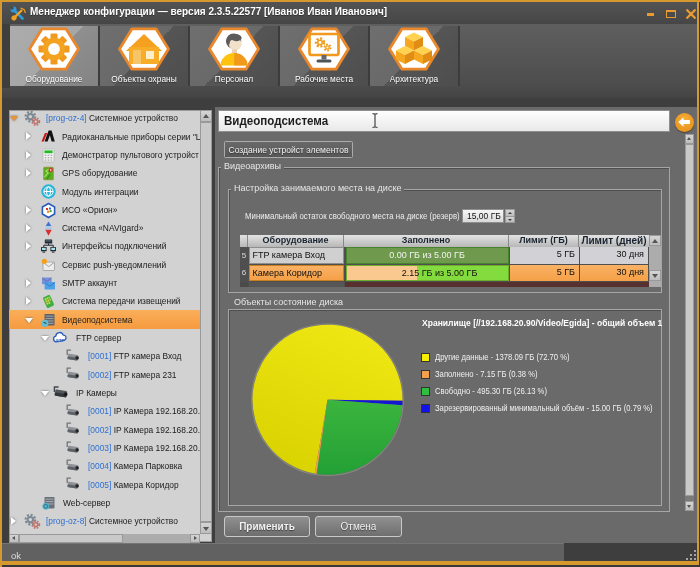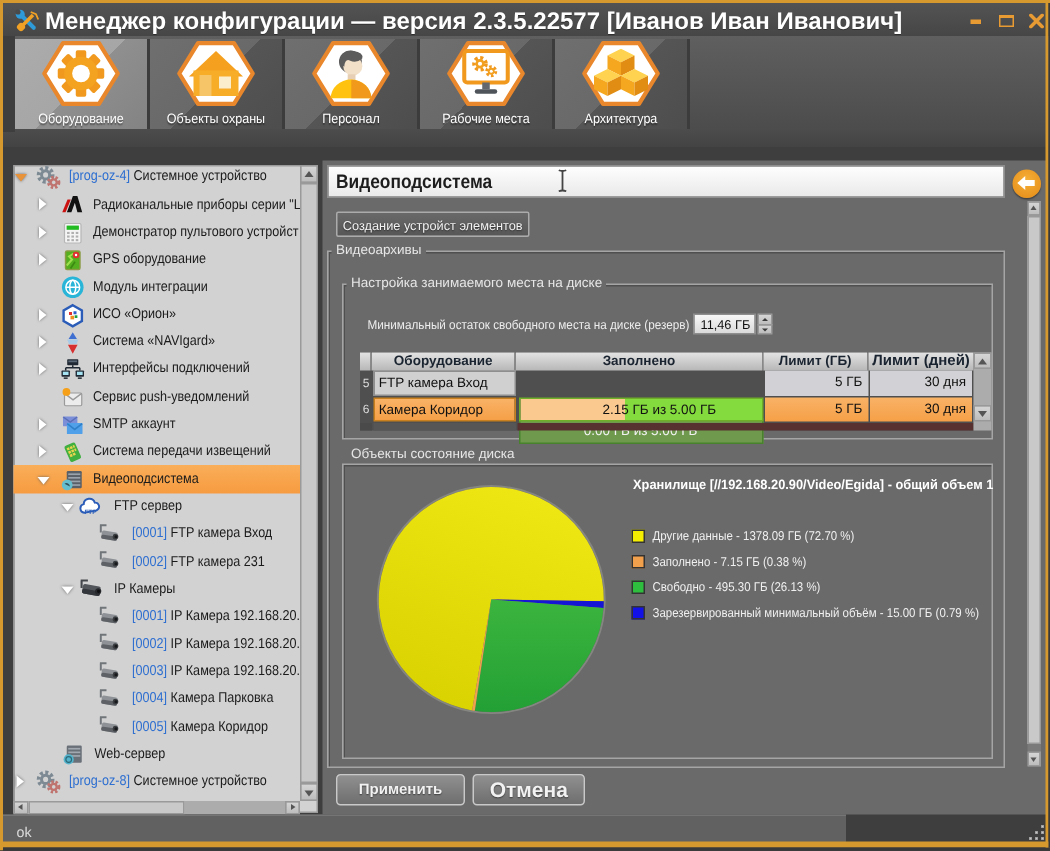--- a/index.html
+++ b/index.html
@@ -1,19 +1,19 @@
 <!DOCTYPE html>
 <html><head><meta charset="utf-8">
 <style>
 *{margin:0;padding:0;box-sizing:border-box;}
 html,body{width:700px;height:567px;overflow:hidden;background:#2f2f2f;}
 #w{position:relative;width:700px;height:567px;font-family:"Liberation Sans",sans-serif;background:#3E3E3E;border:2px solid #D6992E;border-bottom:none;border-right:none;overflow:hidden;}
 .a{position:absolute;}
 #tbar{left:0;top:0;width:696px;height:22px;background:linear-gradient(#535353,#464646);}
-#title{left:28px;top:4px;font-size:16px;font-weight:bold;color:#fff;text-shadow:0 1px 0 rgba(0,0,0,.35);white-space:nowrap;}
+#title{left:28px;top:4px;font-size:10px;font-weight:bold;color:#fff;text-shadow:0 1px 0 rgba(0,0,0,.35);white-space:nowrap;}
 #tool{left:0;top:22px;width:698px;height:74px;background:linear-gradient(#5F5F5F 0,#535353 40px,#4C4C4C 62px,#434343 74px);}
 .tb{position:absolute;top:2px;width:88px;height:60px;}
 .tb.sel{background:linear-gradient(135deg,#ACACAC 0%,#A6A6A6 50%,#8F8F8F 50%,#838383 100%);}
 .tb.uns{background:linear-gradient(135deg,#6F6F6F 0%,#696969 50%,#555 50%,#4D4D4D 100%);}
 .tlab{position:absolute;bottom:2px;width:100%;text-align:center;font-size:9px;color:#fff;text-shadow:0 1px 1px rgba(0,0,0,.45);transform:scaleX(0.93);}
 #tree{left:7px;top:108px;width:203px;height:432px;background:#D2D2D2;border:1px solid #9b9b9b;}
 .sb{background:#ACACAC;}
 .sbtn{position:absolute;background:linear-gradient(#D5D5D5,#BDBDBD);border:1px solid #999;}
 .thumb{position:absolute;background:#C9C9C9;border:1px solid #9a9a9a;}
 .tri{position:absolute;width:0;height:0;}
@@ -375,36 +375,36 @@
     </svg>
 <div class="a btn" style="left:222px;top:138.5px;width:129px;height:17.5px;font-size:8.5px;line-height:16px;background:linear-gradient(#696969,#575757);border-color:#ABABAB;border-radius:1.5px;">Создание устройст элементов</div>
 
 <div class="a grp" style="left:216px;top:164.5px;width:452px;height:345px;"></div>
 <div class="a glab" style="left:219px;top:158.5px;">Видеоархивы</div>
 <div class="a grp" style="left:226px;top:186.5px;width:434px;height:104px;"></div>
 <div class="a glab" style="left:229px;top:181px;">Настройка занимаемого места на диске</div>
 <div class="a grp" style="left:226px;top:306.5px;width:434px;height:197.5px;"></div>
 <div class="a glab" style="left:229px;top:295px;">Объекты состояние диска</div>
 <div class="a lbl" style="left:243px;top:209px;font-size:8.5px;transform:scaleX(0.92);transform-origin:0 0;">Минимальный остаток свободного места на диске (резерв)</div>
-<div class="a" style="left:460px;top:207px;width:42px;height:14px;background:linear-gradient(#F7F7F7,#DADADA);border:1px solid #8e8e8e;font-size:8.5px;color:#111;line-height:12.5px;padding-left:4px;">11,46 ГБ</div>
+<div class="a" style="left:460px;top:207px;width:42px;height:14px;background:linear-gradient(#F7F7F7,#DADADA);border:1px solid #8e8e8e;font-size:8.5px;color:#111;line-height:12.5px;padding-left:4px;">15,00 ГБ</div>
 <div class="a sbtn" style="left:502.5px;top:207px;width:10px;height:7.5px;"></div>
 <div class="tri" style="left:505.5px;top:209.5px;border-left:2.3px solid transparent;border-right:2.3px solid transparent;border-bottom:2.8px solid #3a3a3a;"></div>
 <div class="a sbtn" style="left:502.5px;top:214px;width:10px;height:7px;"></div>
 <div class="tri" style="left:505.5px;top:216.5px;border-left:2.3px solid transparent;border-right:2.3px solid transparent;border-top:2.8px solid #3a3a3a;"></div>
 
 <div class="a" style="left:238px;top:233px;width:409px;height:51.5px;background:#4F4F4F;"></div>
 <div class="a cell" style="left:238px;top:233px;width:8px;height:11.5px;background:linear-gradient(#E3E3E3,#B7B7B7);border-right:1px solid #888;"></div>
 <div class="a cell" style="left:246px;top:233px;width:96px;height:11.5px;background:linear-gradient(#E3E3E3,#B7B7B7);border-right:1px solid #888;font-weight:bold;font-size:9px;text-align:center;color:#1A2430;line-height:11px;">Оборудование</div>
 <div class="a cell" style="left:342px;top:233px;width:165px;height:11.5px;background:linear-gradient(#E3E3E3,#B7B7B7);border-right:1px solid #888;font-weight:bold;font-size:9px;text-align:center;color:#1A2430;line-height:11px;">Заполнено</div>
 <div class="a cell" style="left:507px;top:233px;width:70px;height:11.5px;background:linear-gradient(#E3E3E3,#B7B7B7);border-right:1px solid #888;font-weight:bold;font-size:9px;text-align:center;color:#1A2430;line-height:11px;">Лимит (ГБ)</div>
 <div class="a cell" style="left:577px;top:233px;width:70px;height:11.5px;background:linear-gradient(#E3E3E3,#B7B7B7);font-weight:bold;font-size:10px;text-align:center;color:#1A2430;line-height:11px;">Лимит (дней)</div>
 
 <div class="a cell" style="left:238px;top:244.5px;width:8px;height:17.5px;color:#ddd;font-size:8px;line-height:17px;text-align:center;">5</div>
 <div class="a cell" style="left:246.5px;top:245px;width:95px;height:16.5px;background:#D0D0D0;border:1px solid #8E8E8E;line-height:15px;padding-left:3px;">FTP камера Вход</div>
-<div class="a cell" style="left:343.5px;top:245px;width:163px;height:16.5px;background:#6F9A4D;border:1px solid #49822D;line-height:15px;text-align:center;color:#F2F2F2;margin-top:32px;">0.00 ГБ из 5.00 ГБ</div>
+<div class="a cell" style="left:343.5px;top:245px;width:163px;height:16.5px;background:#6F9A4D;border:1px solid #49822D;line-height:15px;text-align:center;color:#F2F2F2;">0.00 ГБ из 5.00 ГБ</div>
 <div class="a cell" style="left:508px;top:245px;width:69px;height:16.5px;background:#D2D2D6;line-height:15px;text-align:right;padding-right:4px;">5 ГБ</div>
 <div class="a cell" style="left:577.5px;top:245px;width:68.5px;height:16.5px;background:#D2D2D6;line-height:15px;text-align:right;padding-right:4px;">30 дня</div>
 
 <div class="a cell" style="left:238px;top:262px;width:8px;height:17.5px;color:#ddd;font-size:8px;line-height:17px;text-align:center;">6</div>
 <div class="a cell" style="left:246.5px;top:262.5px;width:95px;height:16.5px;background:linear-gradient(#F9B266,#F5A047);border:1px solid #C8801F;line-height:15px;padding-left:3px;">Камера Коридор</div>
 <div class="a cell" style="left:343.5px;top:262.5px;width:163px;height:16.5px;background:linear-gradient(90deg,#F9C98F 0,#F9C98F 43.2%,#84DB3D 43.2%,#84DB3D 100%);border:1px solid #6FAE28;line-height:15px;text-align:center;color:#111;padding-left:25px;">2.15 ГБ из 5.00 ГБ</div>
 <div class="a cell" style="left:508px;top:262.5px;width:69px;height:16.5px;background:linear-gradient(#F9B266,#F5A047);line-height:15px;text-align:right;padding-right:4px;">5 ГБ</div>
 <div class="a cell" style="left:577.5px;top:262.5px;width:68.5px;height:16.5px;background:linear-gradient(#F9B266,#F5A047);line-height:15px;text-align:right;padding-right:4px;">30 дня</div>
 
 <div class="a" style="left:238px;top:279.5px;width:8px;height:5px;background:#4A4A4A;"></div>
@@ -445,21 +445,21 @@
 <div class="a" style="left:433px;top:401.3px;font-size:8.5px;color:#F0F0F0;white-space:nowrap;transform:scaleX(0.9);transform-origin:0 0;">Зарезервированный минимальный объём - 15.00 ГБ (0.79 %)</div>
 
 <div class="a sb" style="left:683px;top:132px;width:9px;height:377px;background:#7A7A7A;"></div>
 <div class="a sbtn" style="left:683px;top:132px;width:9px;height:10px;"></div>
 <div class="tri" style="left:685px;top:135px;border-left:2.5px solid transparent;border-right:2.5px solid transparent;border-bottom:3.5px solid #555;"></div>
 <div class="a thumb" style="left:683px;top:142px;width:9px;height:352px;"></div>
 <div class="a sbtn" style="left:683px;top:499px;width:9px;height:10px;"></div>
 <div class="tri" style="left:685px;top:503px;border-left:2.5px solid transparent;border-right:2.5px solid transparent;border-top:3.5px solid #555;"></div>
 
 <div class="a btn" style="left:222px;top:513.5px;width:86px;height:21.5px;font-size:10px;font-weight:bold;line-height:19px;">Применить</div>
-<div class="a btn" style="left:313px;top:513.5px;width:75px;height:21.5px;font-size:14px;font-weight:bold;line-height:19px;">Отмена</div>
+<div class="a btn" style="left:313px;top:513.5px;width:87px;height:21.5px;font-size:10px;font-weight:normal;line-height:19px;">Отмена</div>
 <div class="a" id="status">
       <div style="position:absolute;left:9px;top:6px;font-size:9.5px;color:#DCDCDC;">ok</div>
     </div>
 <svg class="a" style="left:684px;top:548px" width="11" height="11" viewBox="0 0 11 11">
 <g fill="#999">
         <rect x="0" y="8" width="2" height="2"></rect>
         <rect x="4" y="8" width="2" height="2"></rect>
         <rect x="8" y="8" width="2" height="2"></rect>
         <rect x="4" y="4" width="2" height="2"></rect>
         <rect x="8" y="4" width="2" height="2"></rect>

